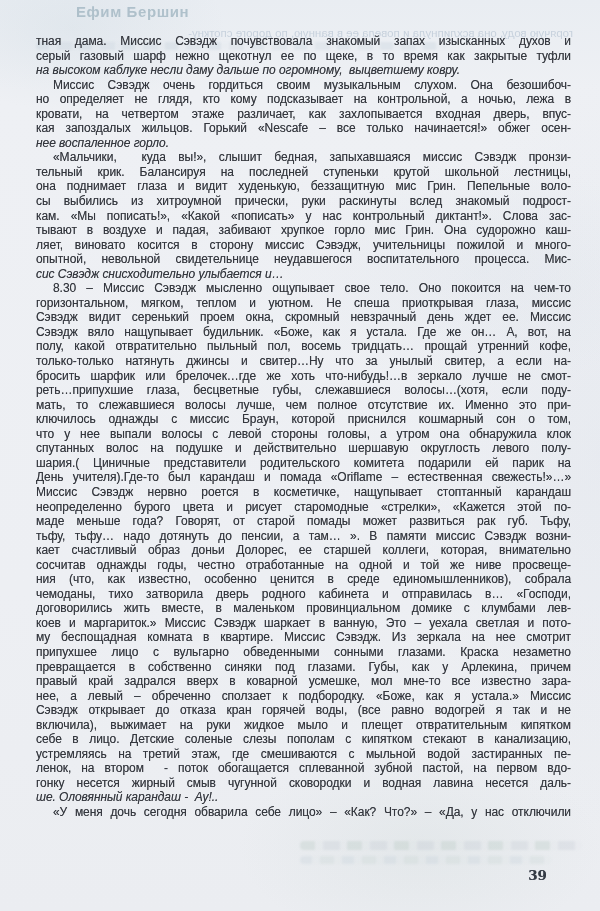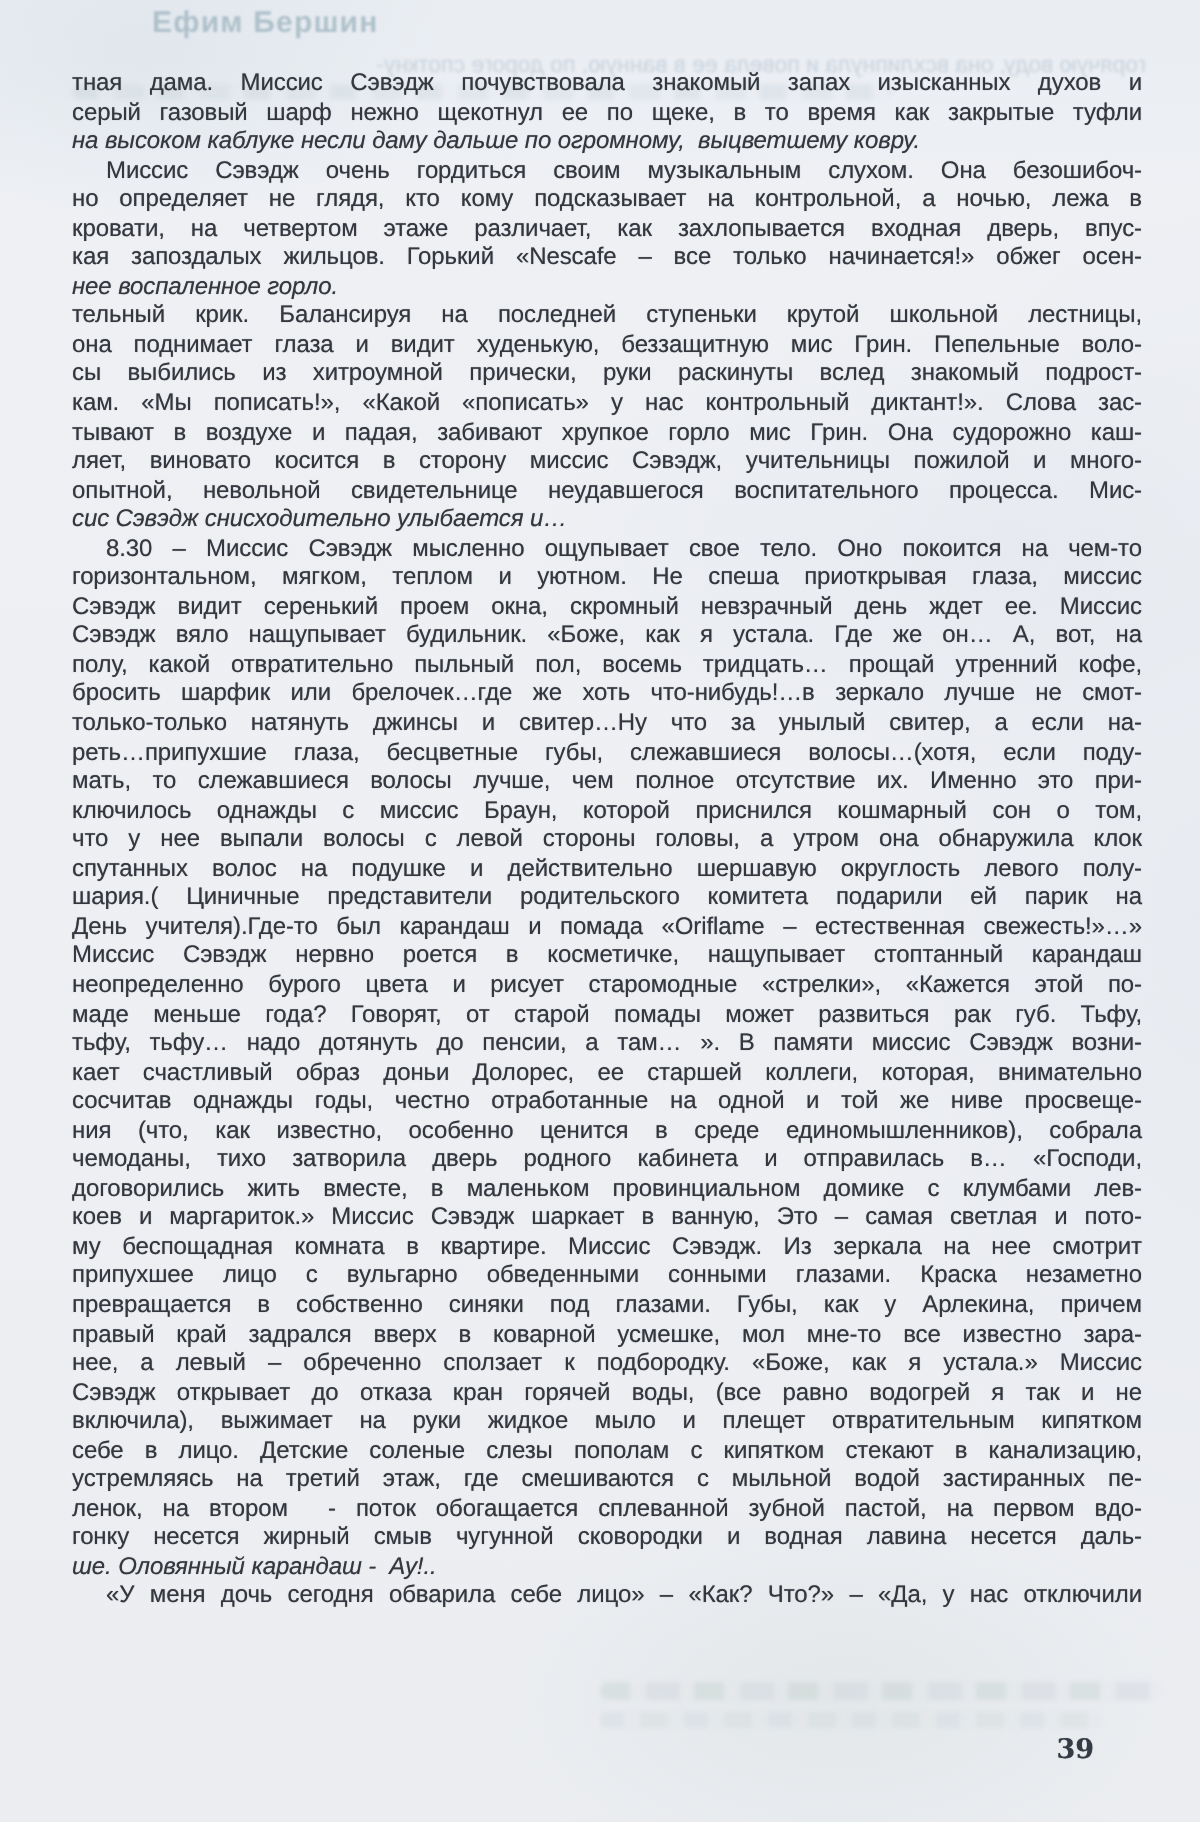--- a/index.html
+++ b/index.html
@@ -83,52 +83,53 @@
 
   <div id="text-block">
       <div class="line">тная дама. Миссис Сэвэдж почувствовала знакомый запах изысканных духов и</div>
       <div class="line">серый газовый шарф нежно щекотнул ее по щеке, в то время как закрытые туфли</div>
       <div class="line last">на высоком каблуке несли даму дальше по огромному,  выцветшему ковру.</div>
       <div class="line indent">Миссис Сэвэдж очень гордиться своим музыкальным слухом. Она безошибоч-</div>
       <div class="line">но определяет не глядя, кто кому подсказывает на контрольной, а ночью, лежа в</div>
       <div class="line">кровати, на четвертом этаже различает, как захлопывается входная дверь, впус-</div>
       <div class="line">кая запоздалых жильцов. Горький «Nescafe – все только начинается!» обжег осен-</div>
       <div class="line last">нее воспаленное горло.</div>
+      <div class="line indent">«Мальчики,  куда вы!», слышит бедная, запыхавшаяся миссис Сэвэдж пронзи-</div>
       <div class="line">тельный крик. Балансируя на последней ступеньки крутой школьной лестницы,</div>
       <div class="line">она поднимает глаза и видит худенькую, беззащитную мис Грин. Пепельные воло-</div>
       <div class="line">сы выбились из хитроумной прически, руки раскинуты вслед знакомый подрост-</div>
       <div class="line">кам. «Мы пописать!», «Какой «пописать» у нас контрольный диктант!». Слова зас-</div>
       <div class="line">тывают в воздухе и падая, забивают хрупкое горло мис Грин. Она судорожно каш-</div>
       <div class="line">ляет, виновато косится в сторону миссис Сэвэдж, учительницы пожилой и много-</div>
       <div class="line">опытной, невольной свидетельнице неудавшегося воспитательного процесса. Мис-</div>
       <div class="line last">сис Сэвэдж снисходительно улыбается и…</div>
       <div class="line indent">8.30 – Миссис Сэвэдж мысленно ощупывает свое тело. Оно покоится на чем-то</div>
       <div class="line">горизонтальном, мягком, теплом и уютном. Не спеша приоткрывая глаза, миссис</div>
       <div class="line">Сэвэдж видит серенький проем окна, скромный невзрачный день ждет ее. Миссис</div>
       <div class="line">Сэвэдж вяло нащупывает будильник. «Боже, как я устала. Где же он… А, вот, на</div>
       <div class="line">полу, какой отвратительно пыльный пол, восемь тридцать… прощай утренний кофе,</div>
+      <div class="line">только-только натянуть джинсы и свитер…Ну что за унылый свитер, а если на-</div>
       <div class="line">бросить шарфик или брелочек…где же хоть что-нибудь!…в зеркало лучше не смот-</div>
-      <div class="line">только-только натянуть джинсы и свитер…Ну что за унылый свитер, а если на-</div>
       <div class="line">реть…припухшие глаза, бесцветные губы, слежавшиеся волосы…(хотя, если поду-</div>
       <div class="line">мать, то слежавшиеся волосы лучше, чем полное отсутствие их. Именно это при-</div>
       <div class="line">ключилось однажды с миссис Браун, которой приснился кошмарный сон о том,</div>
       <div class="line">что у нее выпали волосы с левой стороны головы, а утром она обнаружила клок</div>
       <div class="line">спутанных волос на подушке и действительно шершавую округлость левого полу-</div>
       <div class="line">шария.( Циничные представители родительского комитета подарили ей парик на</div>
       <div class="line">День учителя).Где-то был карандаш и помада «Oriflame – естественная свежесть!»…»</div>
       <div class="line">Миссис Сэвэдж нервно роется в косметичке, нащупывает стоптанный карандаш</div>
       <div class="line">неопределенно бурого цвета и рисует старомодные «стрелки», «Кажется этой по-</div>
       <div class="line">маде меньше года? Говорят, от старой помады может развиться рак губ. Тьфу,</div>
       <div class="line">тьфу, тьфу… надо дотянуть до пенсии, а там… ». В памяти миссис Сэвэдж возни-</div>
       <div class="line">кает счастливый образ доньи Долорес, ее старшей коллеги, которая, внимательно</div>
       <div class="line">сосчитав однажды годы, честно отработанные на одной и той же ниве просвеще-</div>
       <div class="line">ния (что, как известно, особенно ценится в среде единомышленников), собрала</div>
       <div class="line">чемоданы, тихо затворила дверь родного кабинета и отправилась в… «Господи,</div>
       <div class="line">договорились жить вместе, в маленьком провинциальном домике с клумбами лев-</div>
-      <div class="line">коев и маргариток.» Миссис Сэвэдж шаркает в ванную, Это – самая светлая и пото-</div>
+      <div class="line">коев и маргариток.» Миссис Сэвэдж шаркает в ванную, Это – уехала светлая и пото-</div>
       <div class="line">му беспощадная комната в квартире. Миссис Сэвэдж. Из зеркала на нее смотрит</div>
       <div class="line">припухшее лицо с вульгарно обведенными сонными глазами. Краска незаметно</div>
       <div class="line">превращается в собственно синяки под глазами. Губы, как у Арлекина, причем</div>
       <div class="line">правый край задрался вверх в коварной усмешке, мол мне-то все известно зара-</div>
       <div class="line">нее, а левый – обреченно сползает к подбородку. «Боже, как я устала.» Миссис</div>
       <div class="line">Сэвэдж открывает до отказа кран горячей воды, (все равно водогрей я так и не</div>
       <div class="line">включила), выжимает на руки жидкое мыло и плещет отвратительным кипятком</div>
       <div class="line">себе в лицо. Детские соленые слезы пополам с кипятком стекают в канализацию,</div>
       <div class="line">устремляясь на третий этаж, где смешиваются с мыльной водой застиранных пе-</div>
       <div class="line">ленок, на втором  - поток обогащается сплеванной зубной пастой, на первом вдо-</div>

